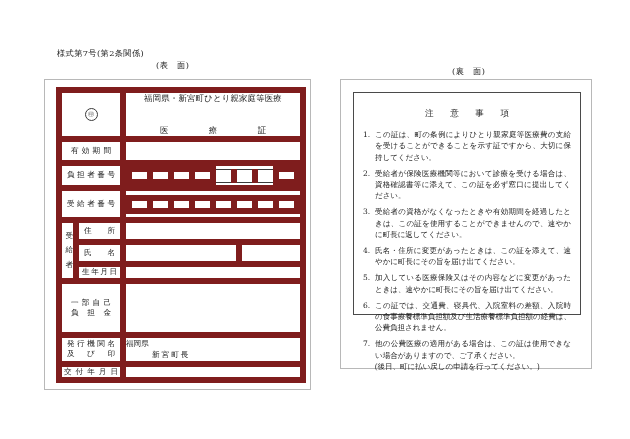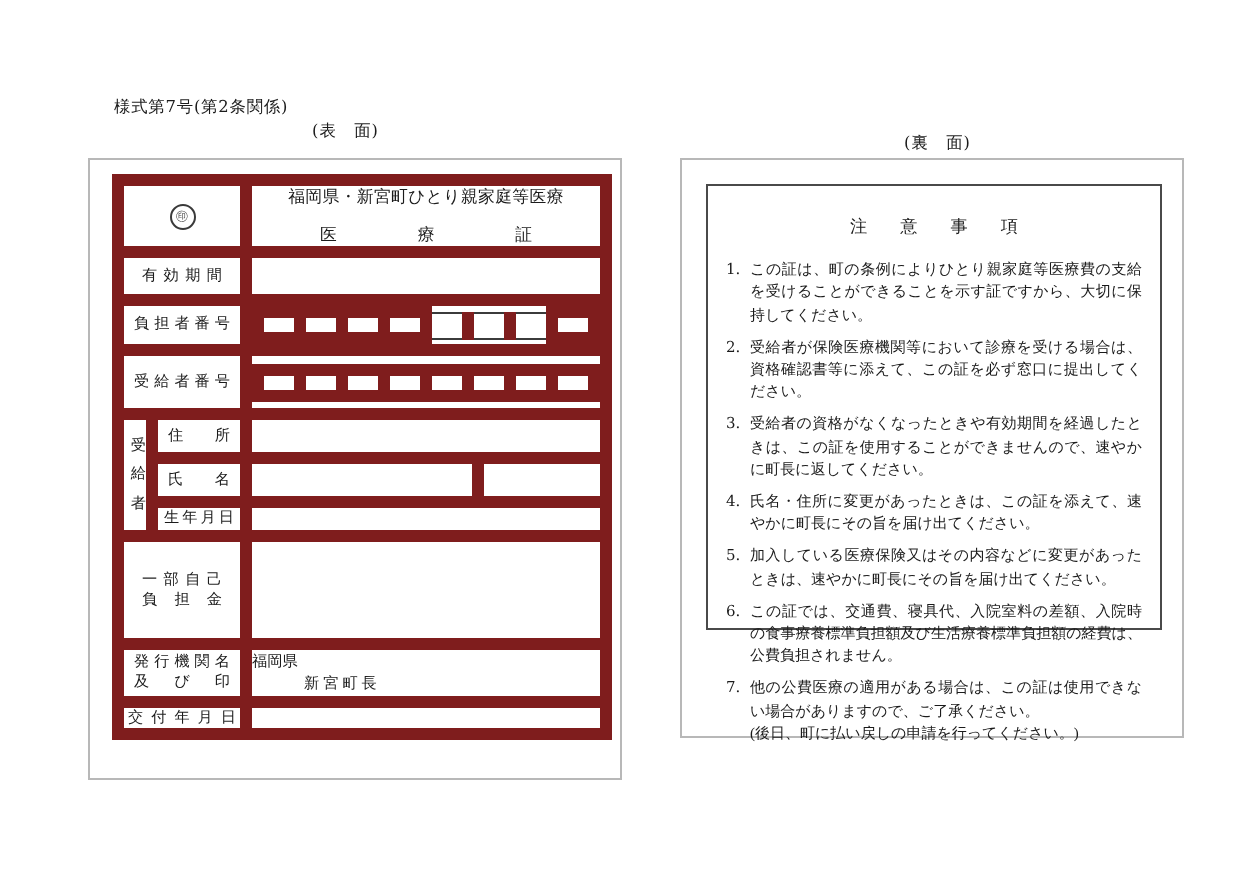--- a/index.html
+++ b/index.html
@@ -81,21 +81,21 @@
     text-align: justify;
     text-align-last: justify;
     padding: 0 9px;
   }
 
   
   .title-cell { padding: 4px 0 5px 0; text-align: center; }
   .title-line1 { font-size: 8.4px; letter-spacing: 0.2px; white-space: nowrap; }
   .title-line2 {
     font-size: 8.4px;
-    margin-top: 8px;
+    margin-top: 21px;
     display: block;
     text-align: justify;
     text-align-last: justify;
     padding: 0 34px;
   }
   .seal-cell { text-align: center; }
   .seal {
     display: inline-block;
     width: 11px;
     height: 11px;

